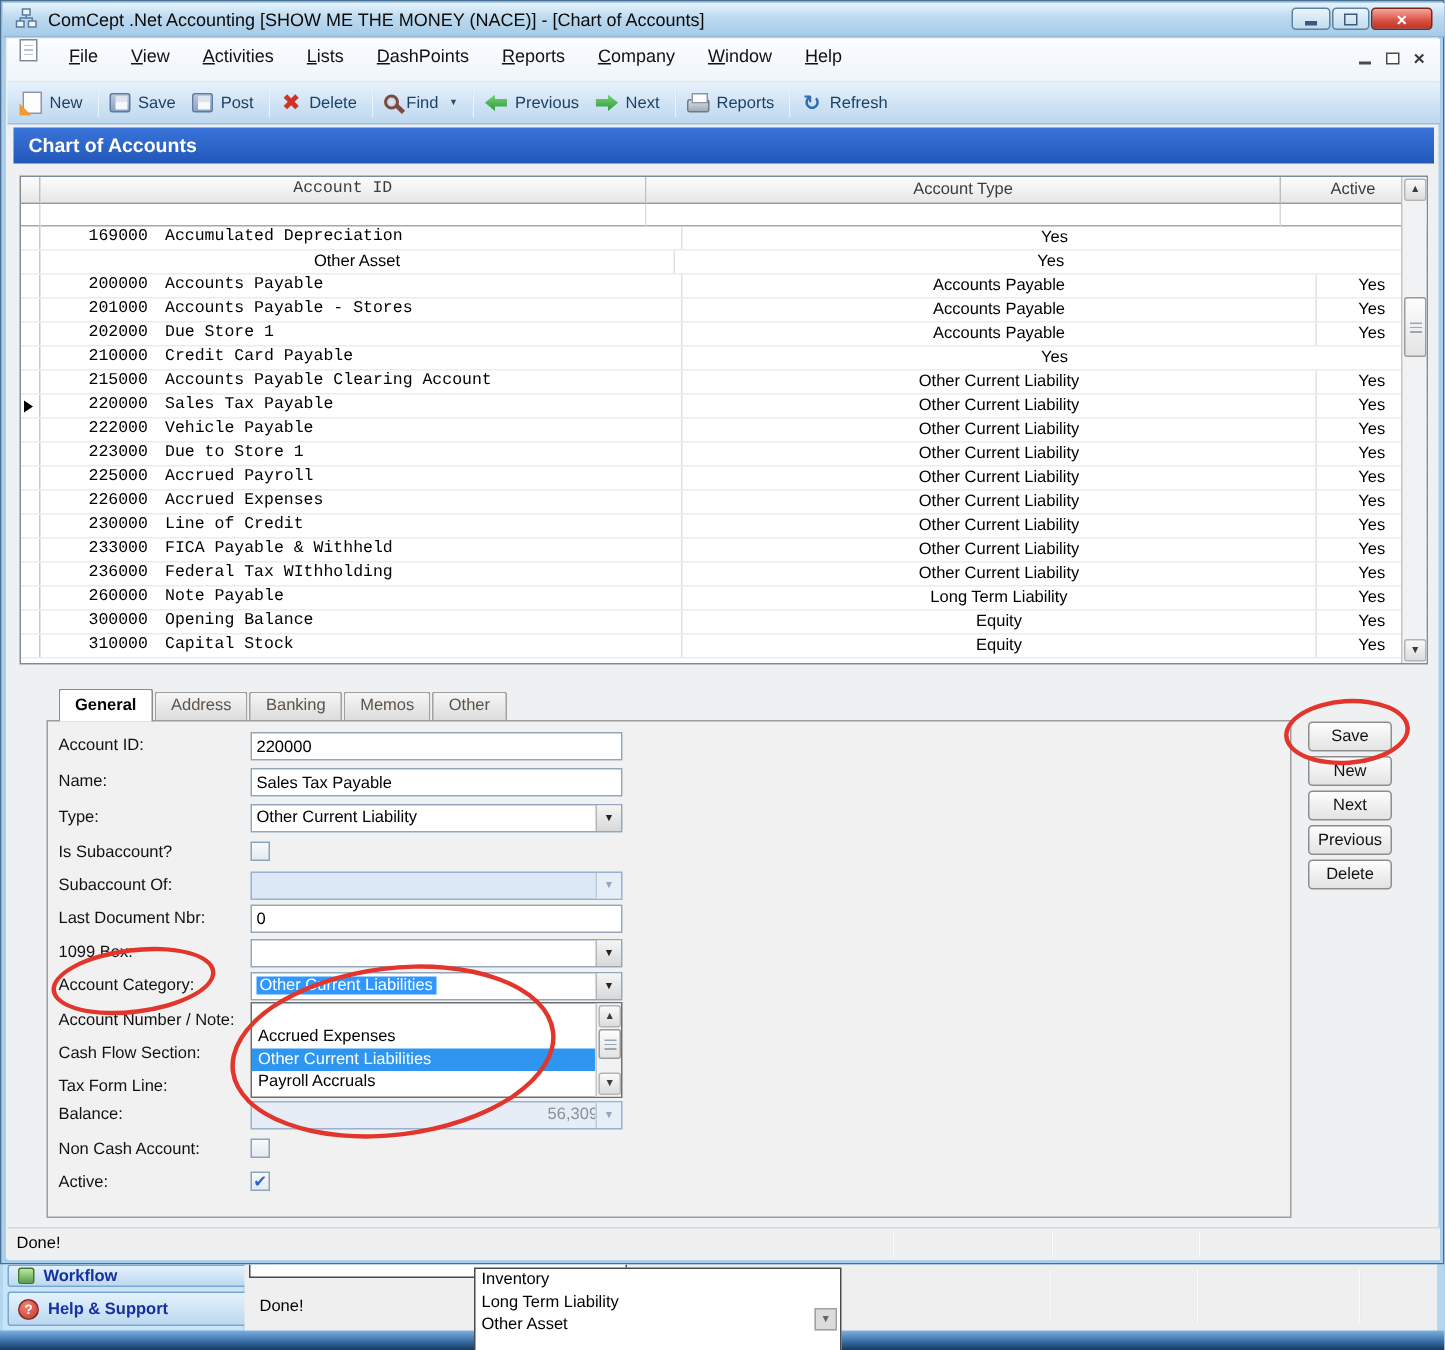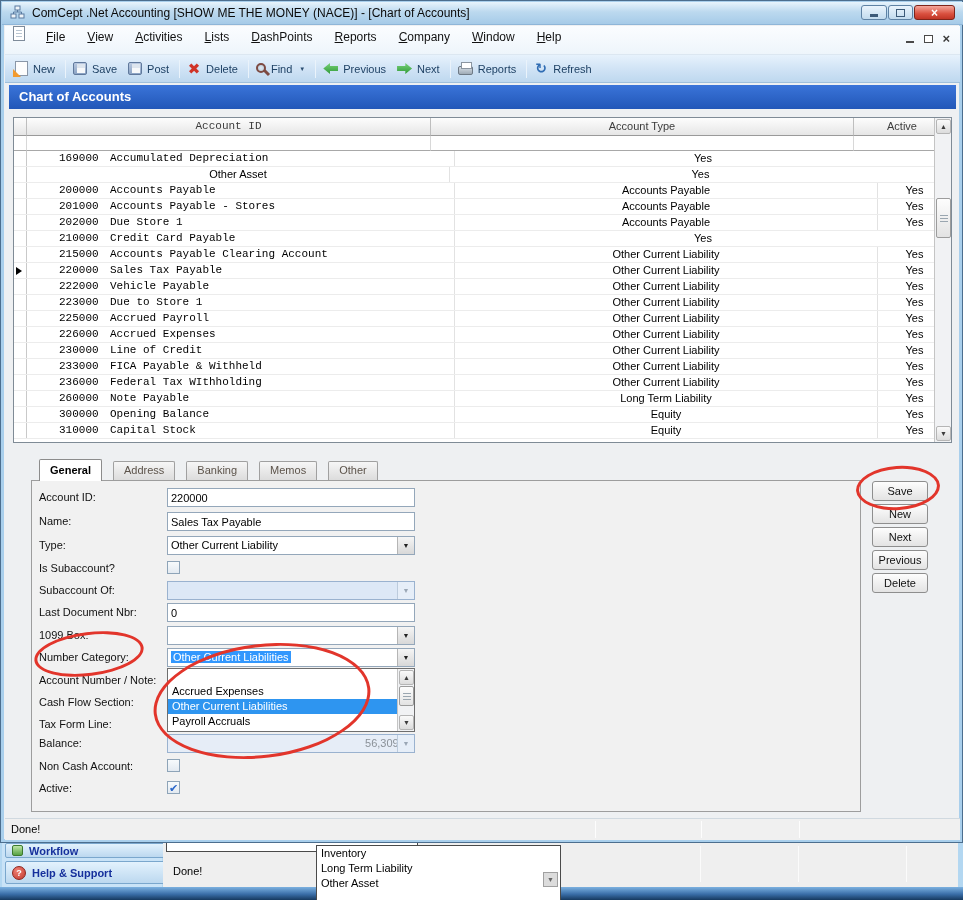--- a/index.html
+++ b/index.html
@@ -99,21 +99,21 @@
     border:1px solid #9c9c9c;border-radius:2px;}
   .sb-grip{position:absolute;left:3px;top:16px;width:8px;height:7px;
     background:repeating-linear-gradient(#9aa6b0 0 1px,transparent 1px 3px);}
 
   
   .tab-page{position:absolute;left:30px;top:479px;width:830px;height:332px;
     border:1px solid #9d9d9d;background:#f1f1f1;}
   .tabs{position:absolute;left:38px;top:458px;height:21px;display:flex;}
   .tab{height:19px;margin-top:2px;padding:2px 10px 0 10px;font-size:11px;color:#5c534a;
     background:linear-gradient(#f6f6f6,#dcdcdc);border:1px solid #a0a0a0;border-bottom:none;
-    border-radius:2px 2px 0 0;margin-right:11px;}
+    border-radius:2px 2px 0 0;margin-right:1px;}
   .tab.active{height:22px;margin-top:0;padding-top:4px;background:#fff;font-weight:bold;color:#000;
     border-color:#8c8c8c;position:relative;z-index:3;}
 
   .f-label{position:absolute;left:38px;width:125px;height:19px;line-height:19px;font-size:11px;color:#111;}
   .f-input{position:absolute;left:166px;width:248px;height:19px;border:1px solid #94a7ba;background:#fff;
     font-family:inherit;font-size:11px;padding:0 3px;color:#000;}
   .combo{position:absolute;left:166px;width:248px;height:19px;border:1px solid #94a7ba;background:#fff;
     line-height:17px;padding-left:3px;}
   .cmb-btn{position:absolute;right:0;top:0;bottom:0;width:17px;background:linear-gradient(#f5f5f5,#d8d8d8);
     border-left:1px solid #b5b5b5;text-align:center;font-size:7px;color:#222;line-height:17px;}
@@ -414,21 +414,21 @@
     </div>
 
     <div class="f-label" style="top:602px">Last Document Nbr:</div>
     <input class="f-input" style="top: 602px;" readonly="" value="0">
 
     <div class="f-label" style="top:625px">1099 Box:</div>
     <div class="combo" style="top:625px">
       <span class="cmb-btn">▼</span>
     </div>
 
-    <div class="f-label" style="top:647px">Number Category:</div>
+    <div class="f-label" style="top:647px">Account Category:</div>
     <div class="combo" style="top:647px">
       <span class="sel-text">Other Current Liabilities</span>
       <span class="cmb-btn">▼</span>
     </div>
 
     <div class="f-label" style="top:670px">Account Number / Note:</div>
     <div class="f-label" style="top:692px">Cash Flow Section:</div>
     <div class="f-label" style="top:714px">Tax Form Line:</div>
 
     <div class="cat-list">

